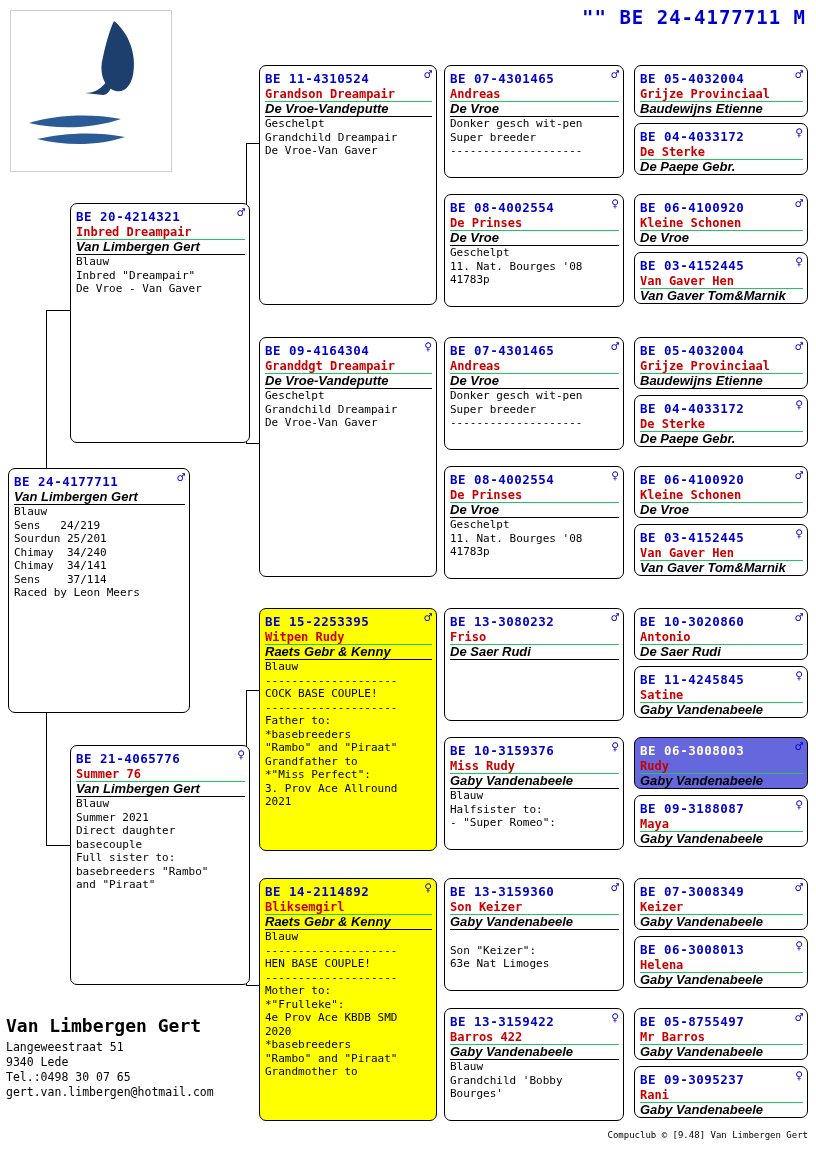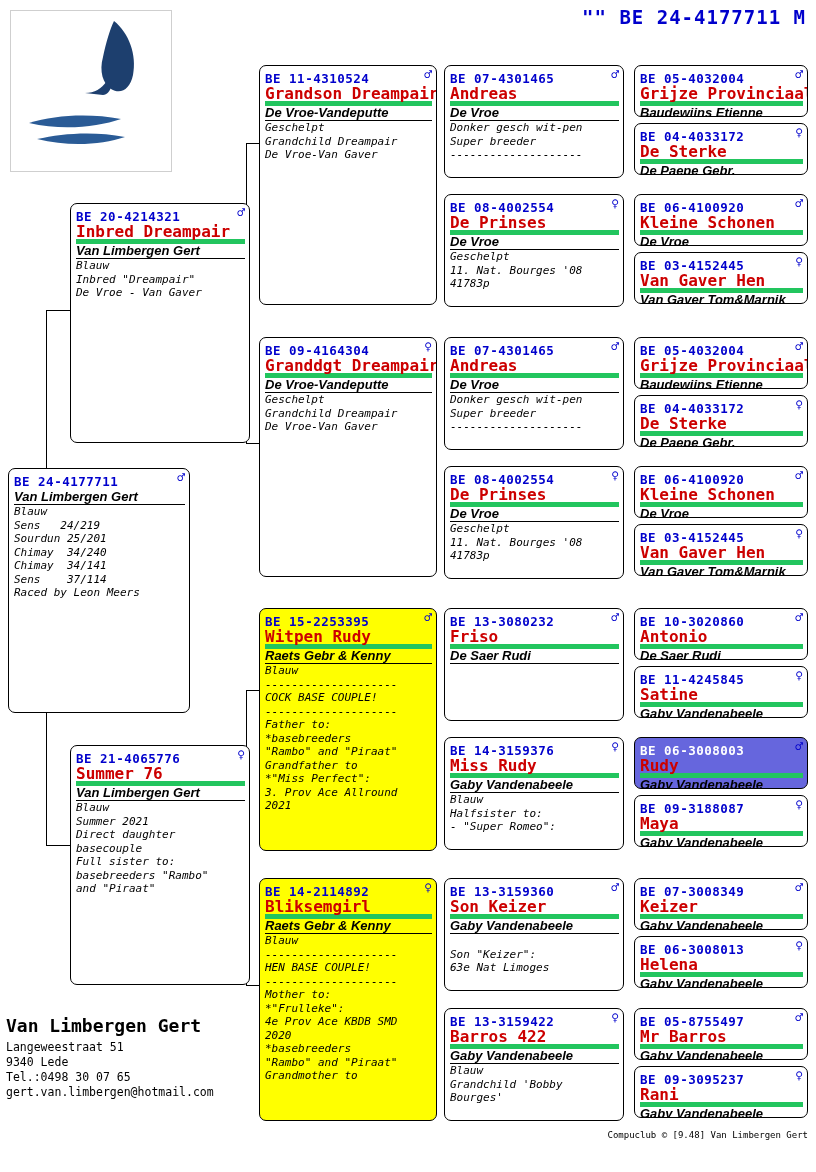--- a/index.html
+++ b/index.html
@@ -61,34 +61,33 @@
     font-family: "DejaVu Sans Mono", monospace;
     font-size: 12.5px; font-weight: bold; color: #0000cc;
     white-space: nowrap; letter-spacing: 0.5px; text-align: center;
   }
   .card .sexm, .card .sexf {
     float: right; font-size: 13px; font-weight: bold; color: #0000cc;
     margin-top: -1px;
   }
   .card .name {
     font-family: "DejaVu Sans Mono", monospace;
-    font-size: 16px; font-weight: bold; color: #cc0000;
-    border-bottom: 5px solid #22c55e;
+    font-size: 12px; font-weight: bold; color: #cc0000;
+    border-bottom: 1px solid #22c55e;
     white-space: nowrap; line-height: 14px;
   }
   .card .owner {
     font-family: Liberation Sans, sans-serif;
     font-size: 13px; font-style: italic; font-weight: bold; color: #000;
     white-space: nowrap; line-height: 14px;
   }
   .card .notes {
     font-family: "DejaVu Sans Mono", monospace;
     font-size: 11px; color: #000; line-height: 13.5px;
     white-space: pre-wrap;
-    font-style: italic;
   }
   .card.yellow { background: #ffff00; }
   .card.blue   { background: #6666dd; }
   .card.blue .ring { color: #ffffff; }
   .card.blue .name { color: #cc0000; }
 
   
   .ln-v, .ln-h { position: absolute; background: #000; }
   .ln-v { width: 1px; }
   .ln-h { height: 1px; }
@@ -267,21 +266,21 @@
 41783p</div>
   </div>
 
   <div class="card" style="left:444px; top:608px; width:180px; height:113px;">
     <div><span class="sexm">♂</span><span class="ring">BE  13-3080232</span></div>
     <div class="name">Friso</div>
     <div class="owner" style="border-bottom:1px solid #000;">De Saer Rudi</div>
   </div>
 
   <div class="card" style="left:444px; top:737px; width:180px; height:113px;">
-    <div><span class="sexf">♀</span><span class="ring">BE  14-3159376</span></div>
+    <div><span class="sexf">♀</span><span class="ring">BE  10-3159376</span></div>
     <div class="name">Miss Rudy</div>
     <div class="owner" style="border-bottom:1px solid #000;">Gaby Vandenabeele</div>
     <div class="notes">Blauw
 Halfsister to:
 - "Super Romeo":</div>
   </div>
 
   <div class="card" style="left:444px; top:878px; width:180px; height:113px;">
     <div><span class="sexm">♂</span><span class="ring">BE  13-3159360</span></div>
     <div class="name">Son Keizer</div>

